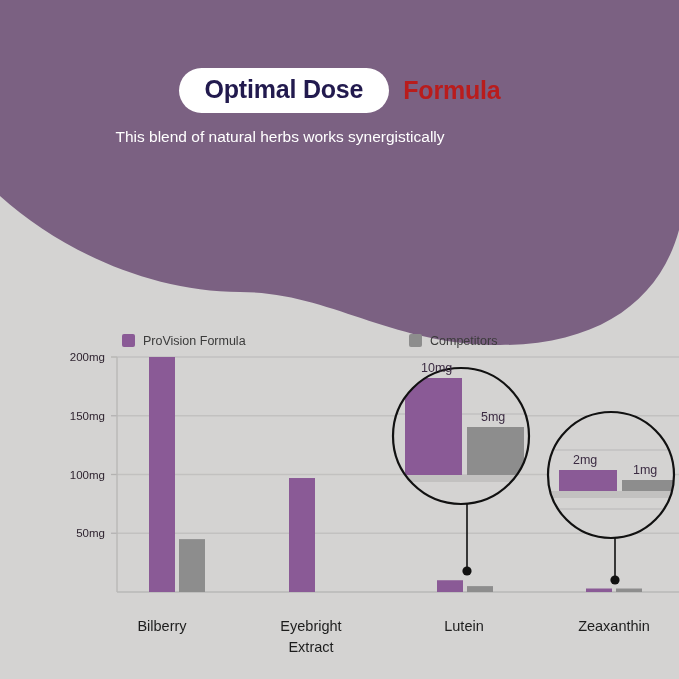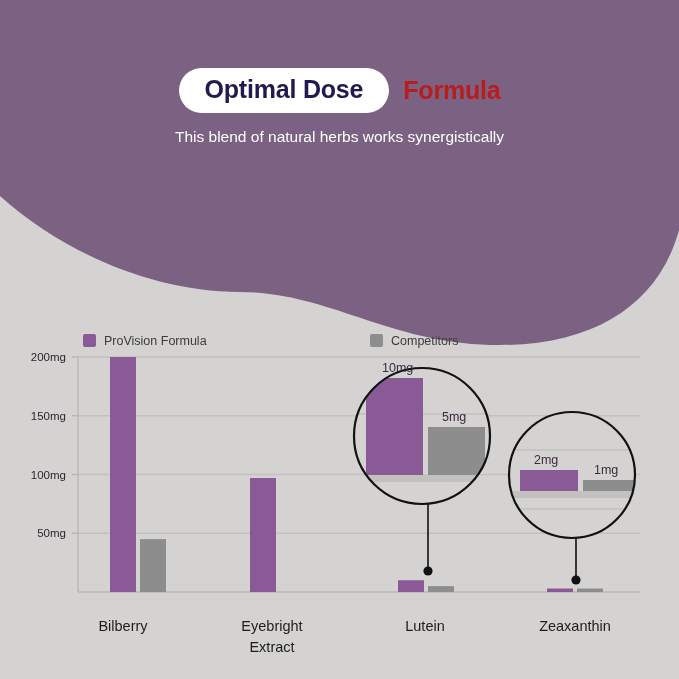--- a/index.html
+++ b/index.html
@@ -20,21 +20,21 @@
     position:absolute; left:0; top:0;
     width:679px; height:420px;
     display:block;
   }
 
   
   .header-content {
     position:absolute; left:0; top:0;
     width:679px; height:230px;
     z-index:3;
-    display:flex; flex-direction:column; align-items:center;
+    display:flex; flex-direction:column; 
   }
   .title-row {
     margin-top:68px;
     display:flex; align-items:center; justify-content:center;
   }
   .pill {
     background:#ffffff;
     border-radius:999px;
     padding:9px 26px 11px 26px;
     display:inline-block;
@@ -65,20 +65,21 @@
     width:560px;
   }
   .subtitle .bold { font-weight:bold; }
 
   
   .chart-wrap {
     position:absolute;
     left:0; top:318px;
     width:679px; height:361px;
     z-index:4;
+    padding-left:39px;
   }
   .chart-svg { display:block; width:679px; height:361px; }
 
   .legend-label {
     font-family:"Liberation Sans", sans-serif;
     font-size:12.5px;
     fill:#3b3b3b;
   }
   .axis-label {
     font-family:"Liberation Sans", sans-serif;

